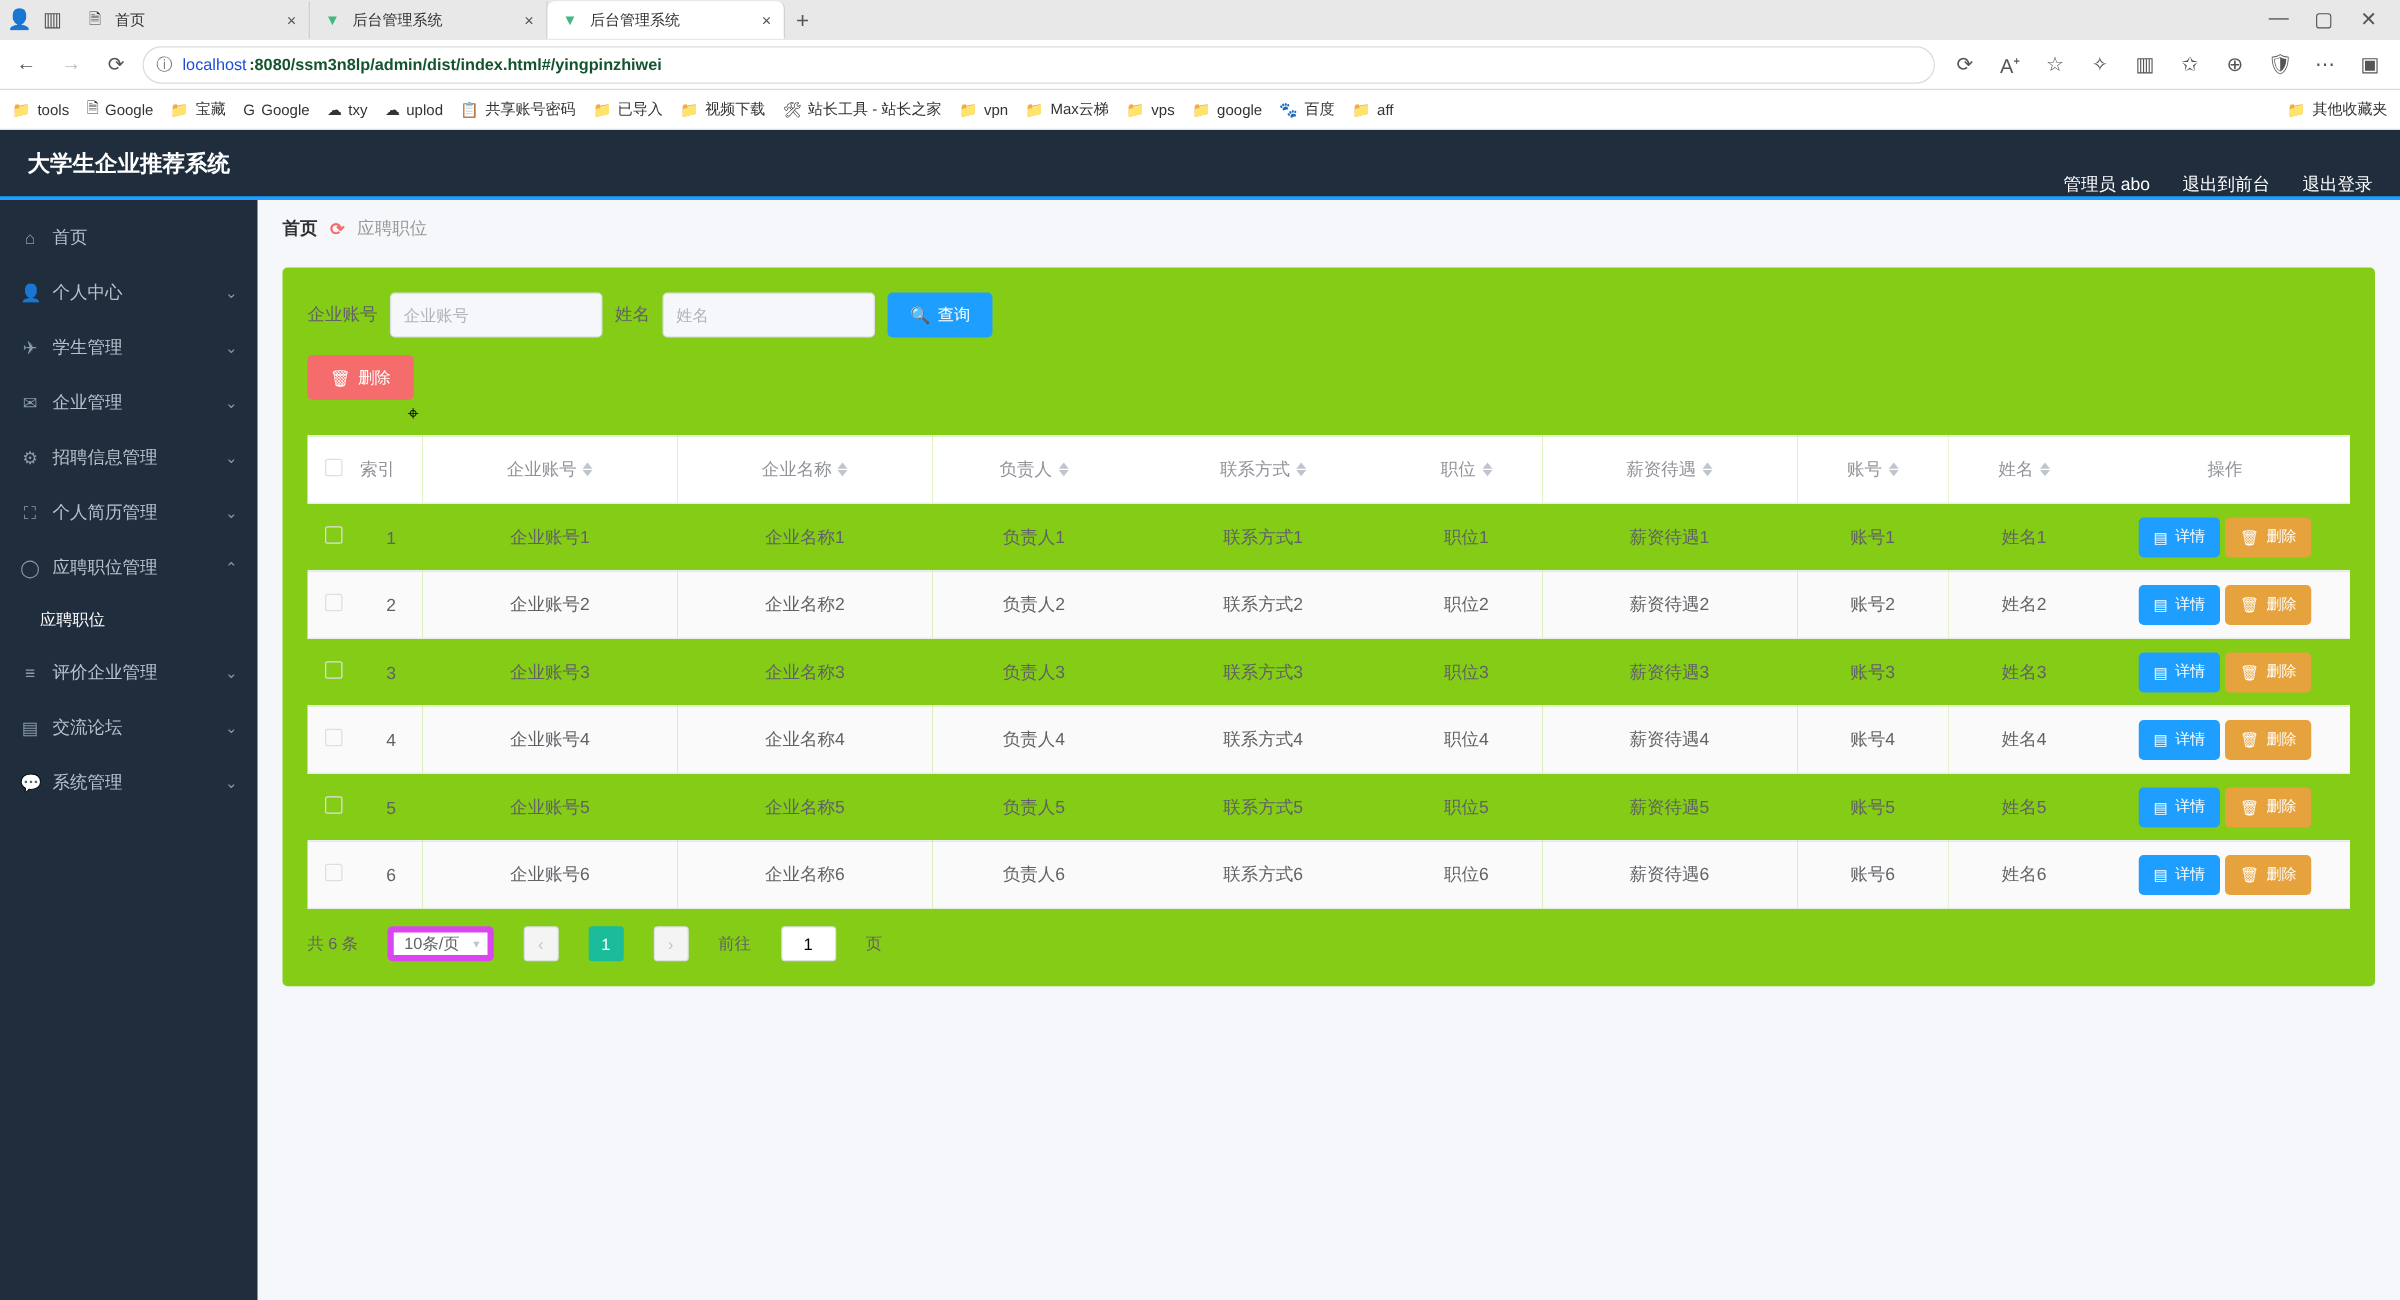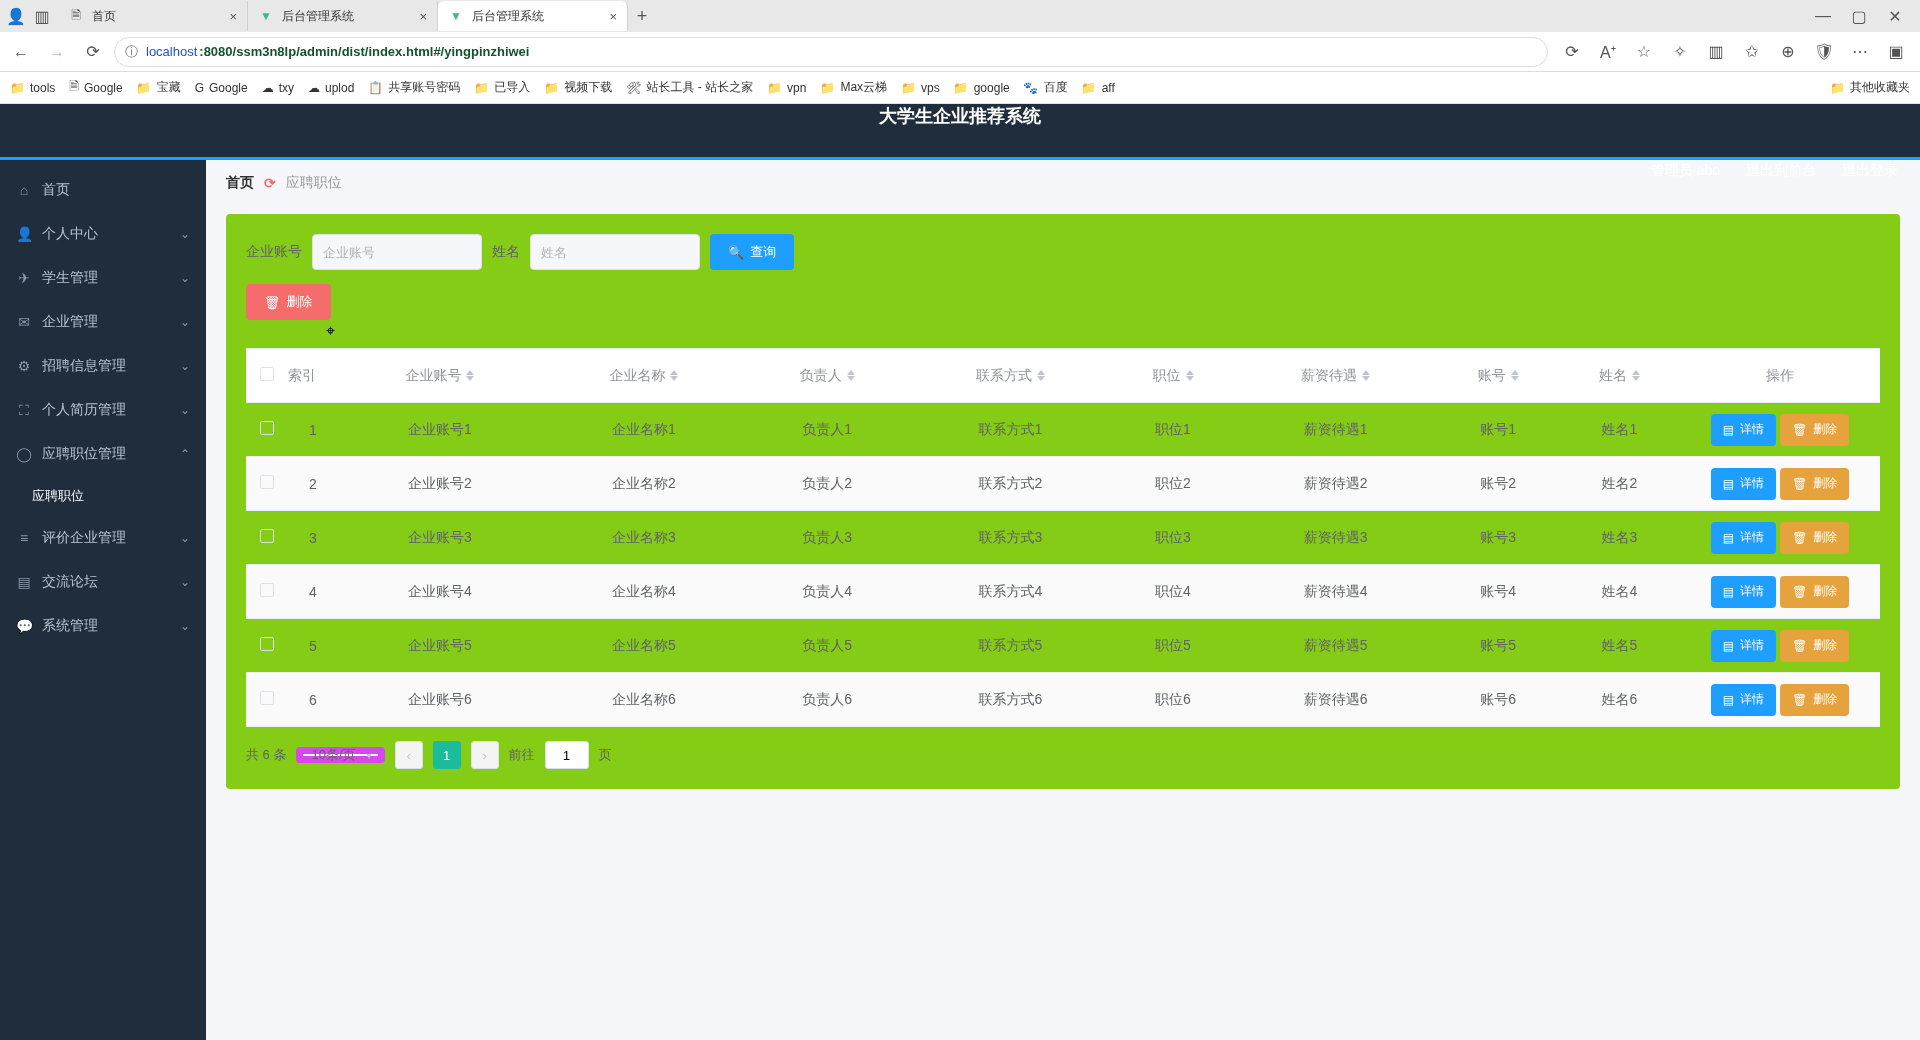--- a/index.html
+++ b/index.html
@@ -23,21 +23,21 @@
   .addr-icons { display:flex; align-items:center; gap:16px; color:#555; padding:0 8px; }
   .addr-icons span { width:20px; text-align:center; }
 
   .bookmark-row { display:flex; align-items:center; height:32px; background:#fff; padding:0 10px; gap:14px; font-size:12px; color:#333; border-bottom:1px solid #e0e0e0; overflow:hidden; }
   .bookmark-row .bm { display:flex; align-items:center; gap:5px; white-space:nowrap; }
   .bookmark-row .bm .folder { color:#f5c249; }
   .bookmark-row .spacer { flex:1; }
 
   
   .app { position: absolute; top:104px; left:0; right:0; bottom:0; display:flex; flex-direction:column; }
-  .app-header { background:#1f2d3d; color:#fff; border-bottom:3px solid #1e9fff; display:flex; align-items:center; height:56px; padding:0 22px;flex-direction:column; }
+  .app-header { background:#1f2d3d; color:#fff; border-bottom:3px solid #1e9fff; display:flex; align-items:center; height:56px; padding:0 22px; }
   .app-header .title { font-size:18px; font-weight:600; }
   .app-header .right { margin-left:auto; display:flex; gap:26px; font-size:14px; }
   .app-header .right span { cursor:pointer;margin-top:34px; }
 
   .app-body { flex:1; display:flex; min-height:0; }
   .sidebar { width:206px; background:#1f2d3d; color:#b8c2cc; padding-top:8px; }
   .menu-item { display:flex; align-items:center; gap:10px; padding:0 16px; height:44px; font-size:14px; position:relative; cursor:pointer; }
   .menu-item .micon { width:16px; text-align:center; color:#8a99ab; }
   .menu-item .chev { margin-left:auto; font-size:12px; color:#8a99ab; }
   .submenu-item { padding-left:32px; height:40px; display:flex; align-items:center; font-size:13px; color:#fff; }
@@ -60,22 +60,22 @@
 
   table { width:100%; border-collapse:collapse; margin-top:28px; font-size:14px; color:#606266; }
   thead th { background:#fff; border-bottom:1px solid #ebeef5; border-top:1px solid #ebeef5; font-weight:500; color:#909399; height:54px; text-align:center; }
   .sort-wrap { display:inline-flex; flex-direction:column; gap:1px; margin-left:5px; vertical-align:middle; }
   .sort-wrap .up { width:0; height:0; border-left:4px solid transparent; border-right:4px solid transparent; border-bottom:5px solid #c0c4cc; }
   .sort-wrap .down { width:0; height:0; border-left:4px solid transparent; border-right:4px solid transparent; border-top:5px solid #c0c4cc; }
   tbody td { border-bottom:1px solid #ebeef5; height:54px; text-align:center; }
   tbody tr:nth-child(even) { background:#fafafa; }
   .chk { width:14px; height:14px; border:1px solid #dcdfe6; border-radius:2px; display:inline-block; }
 
-  .pagination { display:flex; align-items:center; gap:10px; padding:14px 0 0 0; font-size:13px; color:#606266; }
-  .pg-select { border:7px solid #d946ef; border-radius:4px; height:16px; padding:0 22px 0 8px; background:#fff; position:relative; display:inline-flex; align-items:center;text-align:center; }
+  .pagination { display:flex; align-items:center; gap:24px; padding:14px 0 0 0; font-size:13px; color:#606266; }
+  .pg-select { border:5px solid #d946ef; border-radius:4px; height:28px; padding:0 22px 0 8px; background:#fff; position:relative; display:inline-flex; align-items:center;text-align:center; }
   .pg-select::after { content:"▾"; position:absolute; right:6px; color:#c0c4cc; font-size:10px; }
   .pg-btn { width:28px; height:28px; border:1px solid #dcdfe6; border-radius:3px; background:#f4f4f5; display:inline-flex; align-items:center; justify-content:center; color:#c0c4cc; }
   .pg-btn.active { background:#1abc9c; color:#fff; border-color:#1abc9c; }
   .pg-inp { width:44px; height:28px; border:1px solid #dcdfe6; border-radius:3px; text-align:center; }
   .mouse-cursor { position:absolute; pointer-events:none; font-size:16px; color:#000; }
 </style>
 </head>
 <body>
 
 <div class="browser-chrome">

